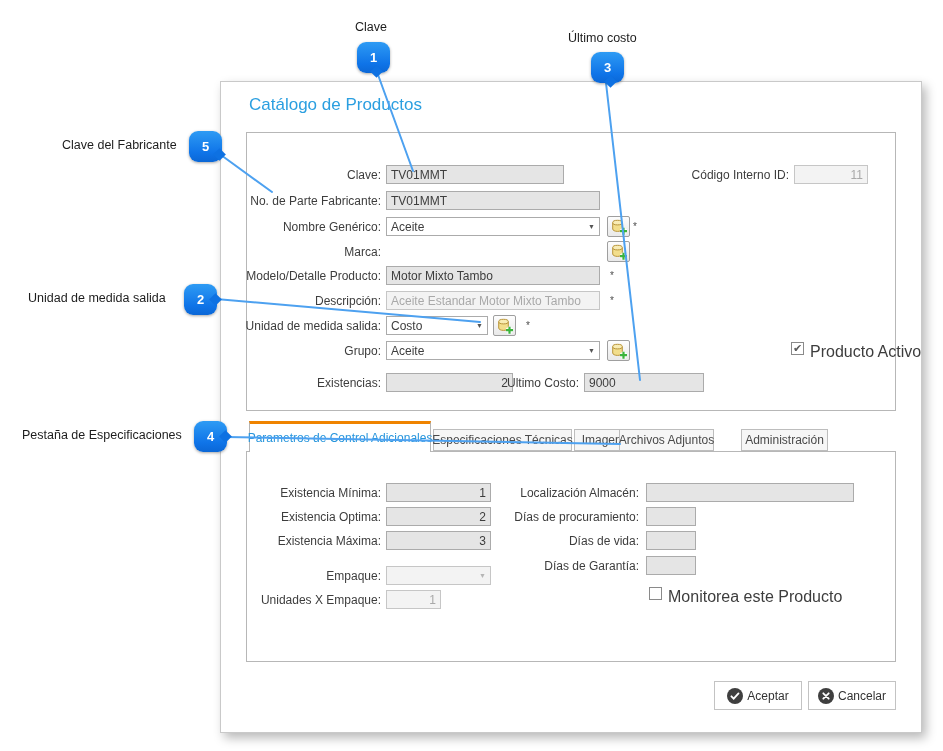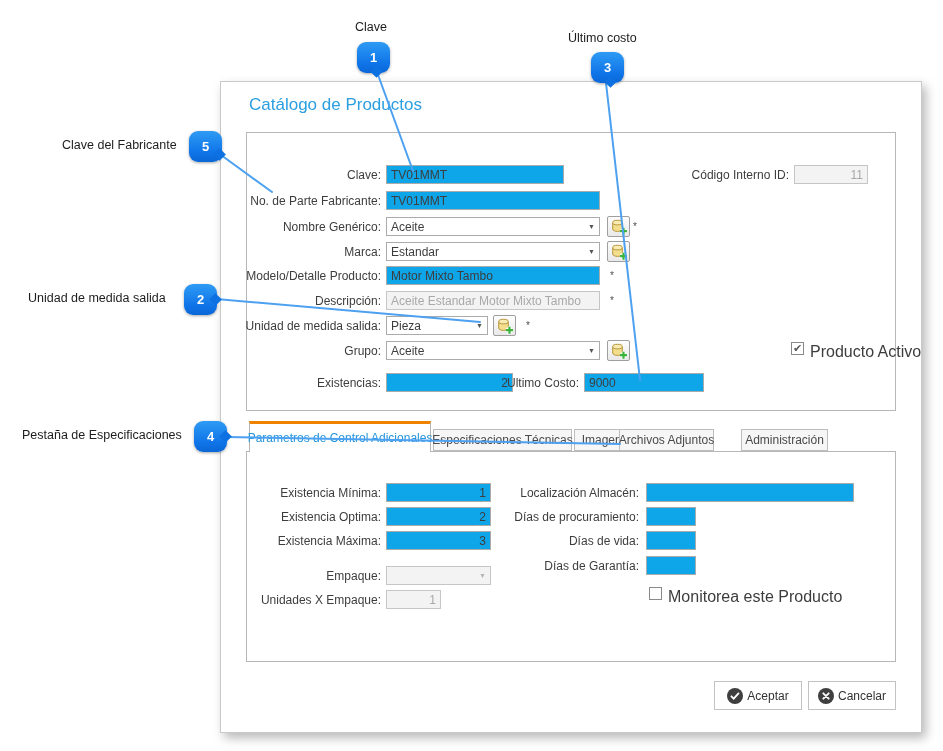--- a/index.html
+++ b/index.html
@@ -19,21 +19,21 @@
   .tail-br .tail { right:-2px; bottom:3px; }
   #callout-lines { position:absolute; left:0; top:0; z-index:50; pointer-events:none; }
 
   
   .dialog { position:absolute; left:220px; top:81px; width:702px; height:652px; background:#fff;
             border:1px solid #c9c9c9; box-shadow:4px 5px 10px rgba(0,0,0,.28); }
   .dlg-title { position:absolute; left:28px; top:13px; font-size:17px; color:#2b9fe0; }
   .groupbox { position:absolute; border:1px solid #b7b7b7; background:#fff; }
 
   .lbl { position:absolute; font-size:12px; color:#3d3d3d; white-space:nowrap; }
-  .fld { position:absolute; height:19px; border:1px solid #ababab; background:#0ea5e9; color:#3d3d3d;
+  .fld { position:absolute; height:19px; border:1px solid #ababab; background:#e5e5e5; color:#3d3d3d;
          font-family:"Liberation Sans", sans-serif; font-size:12px; padding:0 4px; outline:none; }
   .fld.num { text-align:right; }
   .fld:disabled, .fld.dis { background:#f3f3f3; color:#a9a9a9; border-color:#c6c6c6; }
 
   .dd { position:absolute; height:19px; border:1px solid #ababab; background:#fff; display:flex;
         align-items:center; padding:0 4px; font-size:12px; color:#3d3d3d; cursor:default; }
   .dd .dd-val { flex:1; overflow:hidden; white-space:nowrap; }
   .dd .dd-arrow { font-size:7px; color:#555; padding-left:3px; }
   .dd.dis { background:#f3f3f3; color:#a9a9a9; border-color:#c6c6c6; }
   .dd.dis .dd-arrow { color:#b5b5b5; }
@@ -123,44 +123,40 @@
       <svg width="16" height="16" viewBox="0 0 16 16">
         <path d="M1.7 3.6v6.4c0 1.3 2.1 2.4 4.8 2.4s4.8-1.1 4.8-2.4V3.6" fill="#f2de8c" stroke="#b9953b"></path>
         <ellipse cx="6.5" cy="3.6" rx="4.8" ry="2.3" fill="#f8ecb4" stroke="#b9953b"></ellipse>
         <path d="M9 12.2h7M12.5 8.7v7" stroke="#fff" stroke-width="4"></path>
         <path d="M9 12.2h7M12.5 8.7v7" stroke="#3cb43c" stroke-width="2.2"></path>
       </svg>
     </div>
     <div class="req" style="left:412px;top:139px">*</div>
 
     <div class="lbl" style="right:540px;top:163px">Marca:</div>
-    <div class="dd" style="left:165px;top:160px;width:214px">
-      <span class="dd-val">Estandar</span>
-      <span class="dd-arrow">▼</span>
-    </div>
     <div class="addbtn" style="left:386px;top:159px">
       <svg width="16" height="16" viewBox="0 0 16 16">
         <path d="M1.7 3.6v6.4c0 1.3 2.1 2.4 4.8 2.4s4.8-1.1 4.8-2.4V3.6" fill="#f2de8c" stroke="#b9953b"></path>
         <ellipse cx="6.5" cy="3.6" rx="4.8" ry="2.3" fill="#f8ecb4" stroke="#b9953b"></ellipse>
         <path d="M9 12.2h7M12.5 8.7v7" stroke="#fff" stroke-width="4"></path>
         <path d="M9 12.2h7M12.5 8.7v7" stroke="#3cb43c" stroke-width="2.2"></path>
       </svg>
     </div>
 
     <div class="lbl" style="right:540px;top:187px">Modelo/Detalle Producto:</div>
     <input class="fld" style="left: 165px; top: 184px; width: 214px;" value="Motor Mixto Tambo">
     <div class="req" style="left:389px;top:188px">*</div>
 
     <div class="lbl" style="right:540px;top:212px">Descripción:</div>
     <input class="fld" style="left: 165px; top: 209px; width: 214px;" disabled="" value="Aceite Estandar Motor Mixto Tambo">
     <div class="req" style="left:389px;top:213px">*</div>
 
     <div class="lbl" style="right:540px;top:237px">Unidad de medida salida:</div>
     <div class="dd" style="left:165px;top:234px;width:102px">
-      <span class="dd-val">Pieza</span>
+      <span class="dd-val">Costo</span>
       <span class="dd-arrow">▼</span>
     </div>
     <div class="addbtn" style="left:272px;top:233px">
       <svg width="16" height="16" viewBox="0 0 16 16">
         <path d="M1.7 3.6v6.4c0 1.3 2.1 2.4 4.8 2.4s4.8-1.1 4.8-2.4V3.6" fill="#f2de8c" stroke="#b9953b"></path>
         <ellipse cx="6.5" cy="3.6" rx="4.8" ry="2.3" fill="#f8ecb4" stroke="#b9953b"></ellipse>
         <path d="M9 12.2h7M12.5 8.7v7" stroke="#fff" stroke-width="4"></path>
         <path d="M9 12.2h7M12.5 8.7v7" stroke="#3cb43c" stroke-width="2.2"></path>
       </svg>
     </div>

